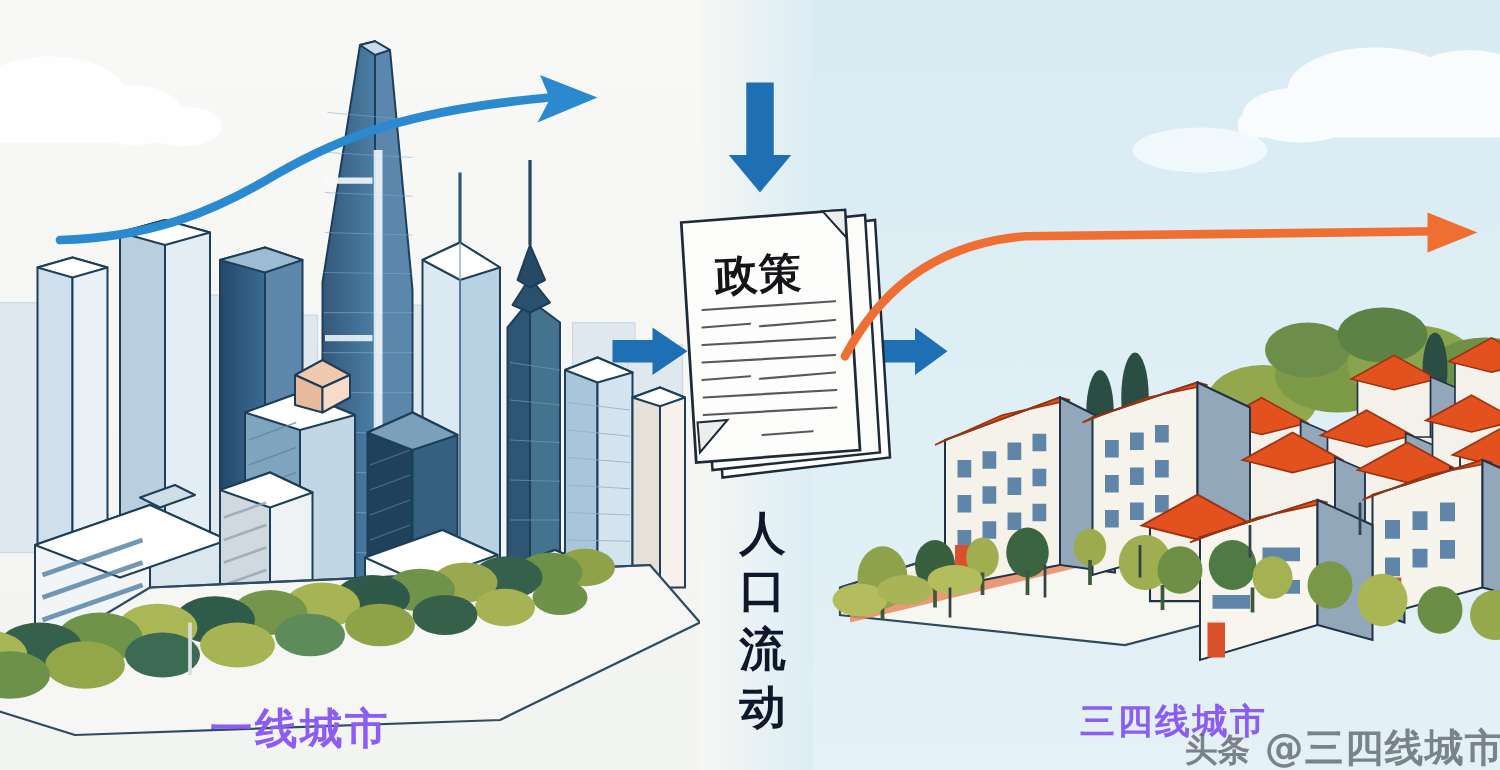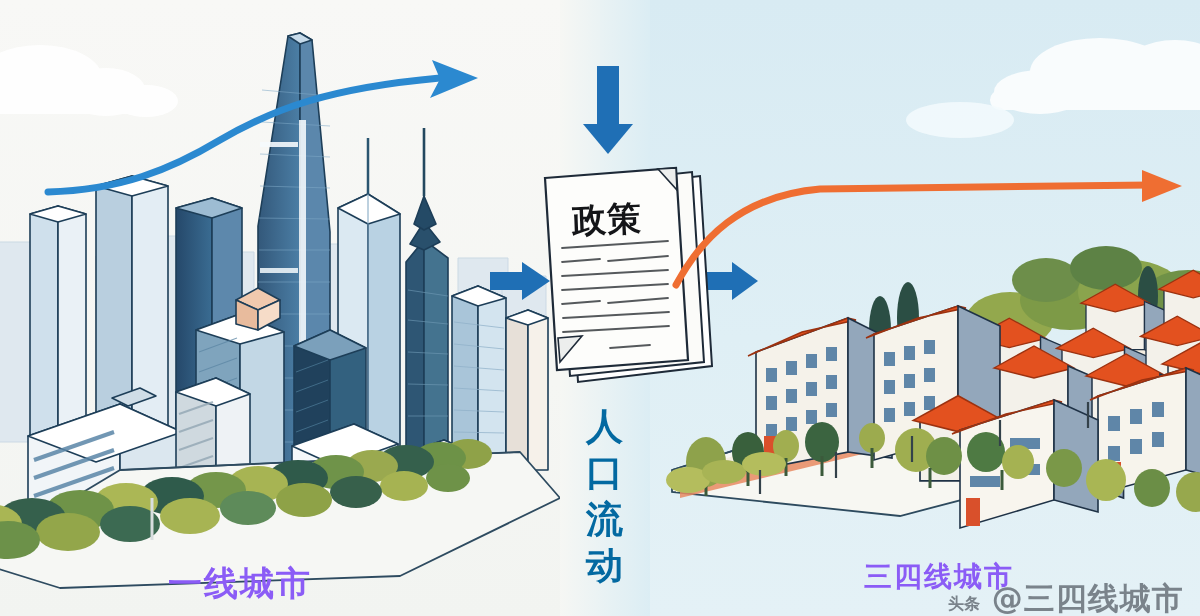--- a/index.html
+++ b/index.html
@@ -19,23 +19,23 @@
     letter-spacing:2px;
     white-space:nowrap;
     line-height:1;
   }
   #label-left{left:168px;top:566px;font-size:34px;}
   #label-right{left:864px;top:563px;font-size:28px;}
 
   #label-flow{
     position:absolute;left:586px;top:404px;
     font-family:"DejaVu Sans","Liberation Sans",sans-serif;
-    font-weight:bold;color:#0369a1;
+    font-weight:bold;color:#0f172a;
     font-size:37px;line-height:1.25;
-    width:48px;
+    width:48px;text-align:center;
     word-break:break-all;
     white-space:pre-wrap;
   }
 
   #doc-title{
     position:absolute;left:572px;top:197px;
     font-family:"DejaVu Sans","Liberation Sans",sans-serif;
     font-weight:bold;font-size:34px;color:#141518;
     letter-spacing:1px;
     transform:rotate(-2.2deg);
@@ -43,21 +43,21 @@
 
   
   #watermark{
     position:absolute;left:948px;top:578px;
     font-family:"DejaVu Sans","Liberation Sans",sans-serif;
     font-size:31px;font-weight:bold;
     color:rgba(95,104,112,0.80);
     white-space:nowrap;
     letter-spacing:1px;
   }
-  #watermark .wm-small{font-size:16px;letter-spacing:0;}
+  #watermark .wm-small{font-size:26px;letter-spacing:0;}
 </style>
 </head>
 <body>
 
 <div id="stage">
 
   <svg class="layer" viewBox="0 0 1200 616" xmlns="http://www.w3.org/2000/svg">
     <defs>
       <linearGradient id="gLeftSky" x1="0" y1="0" x2="0" y2="1">
         <stop offset="0" stop-color="#f8f8f6"></stop>

